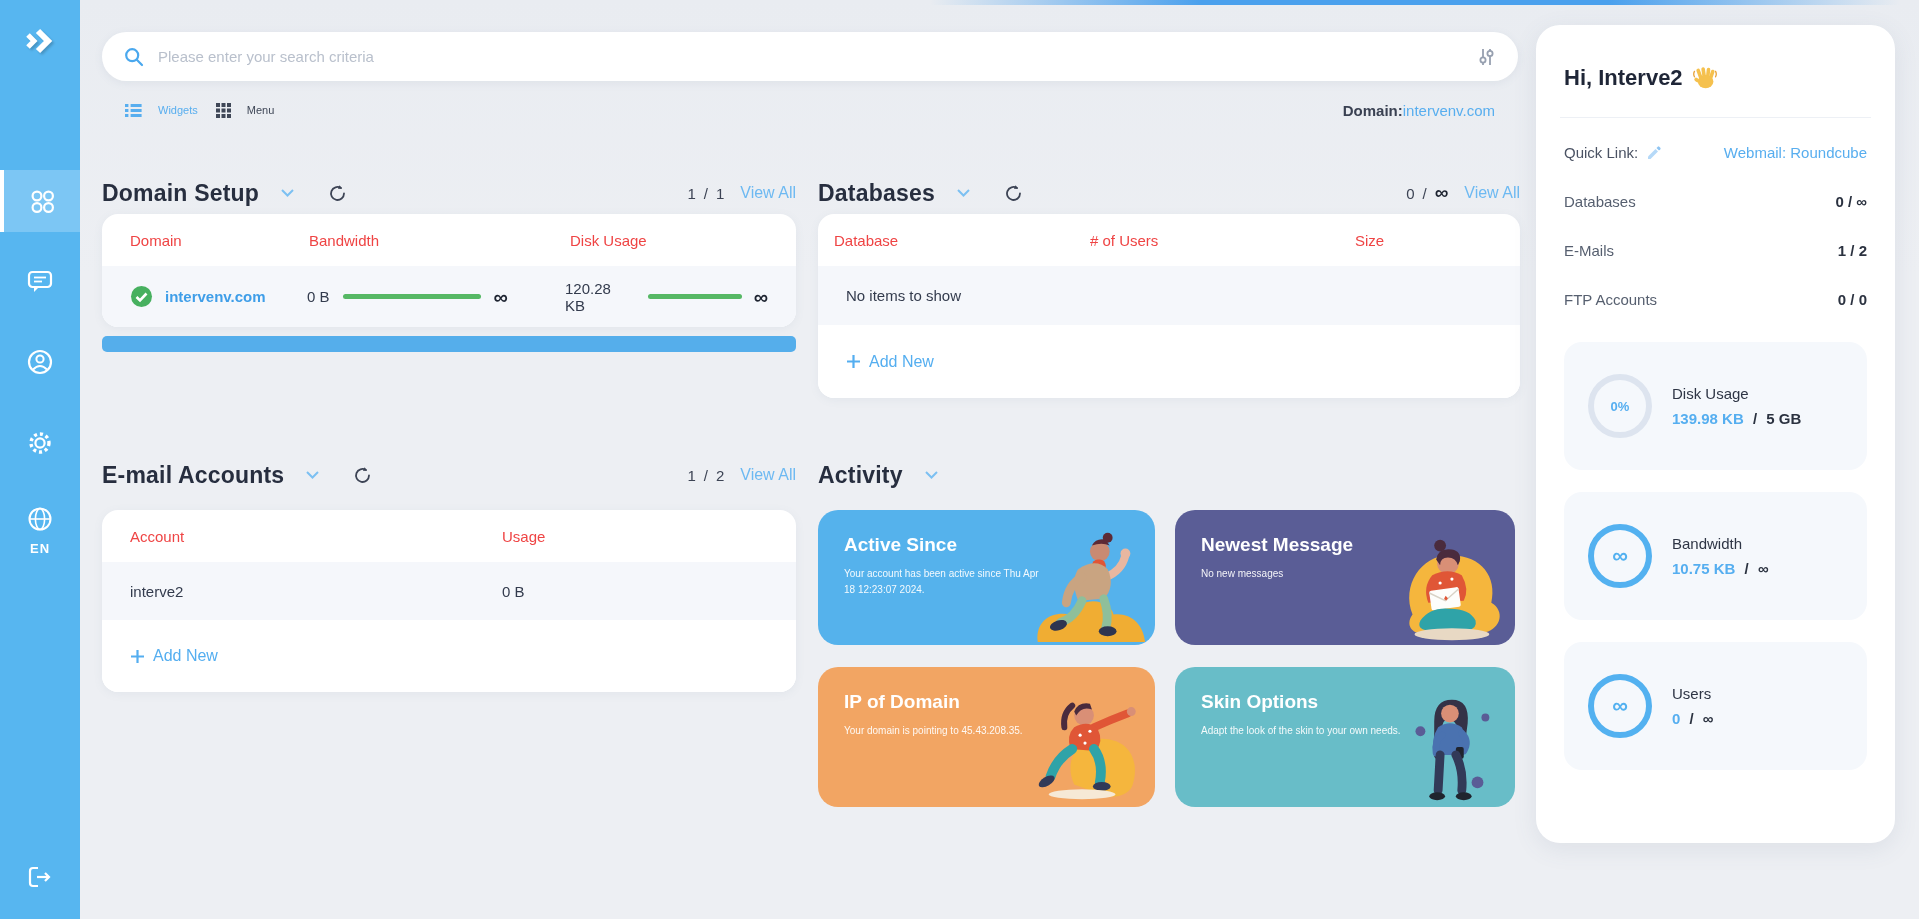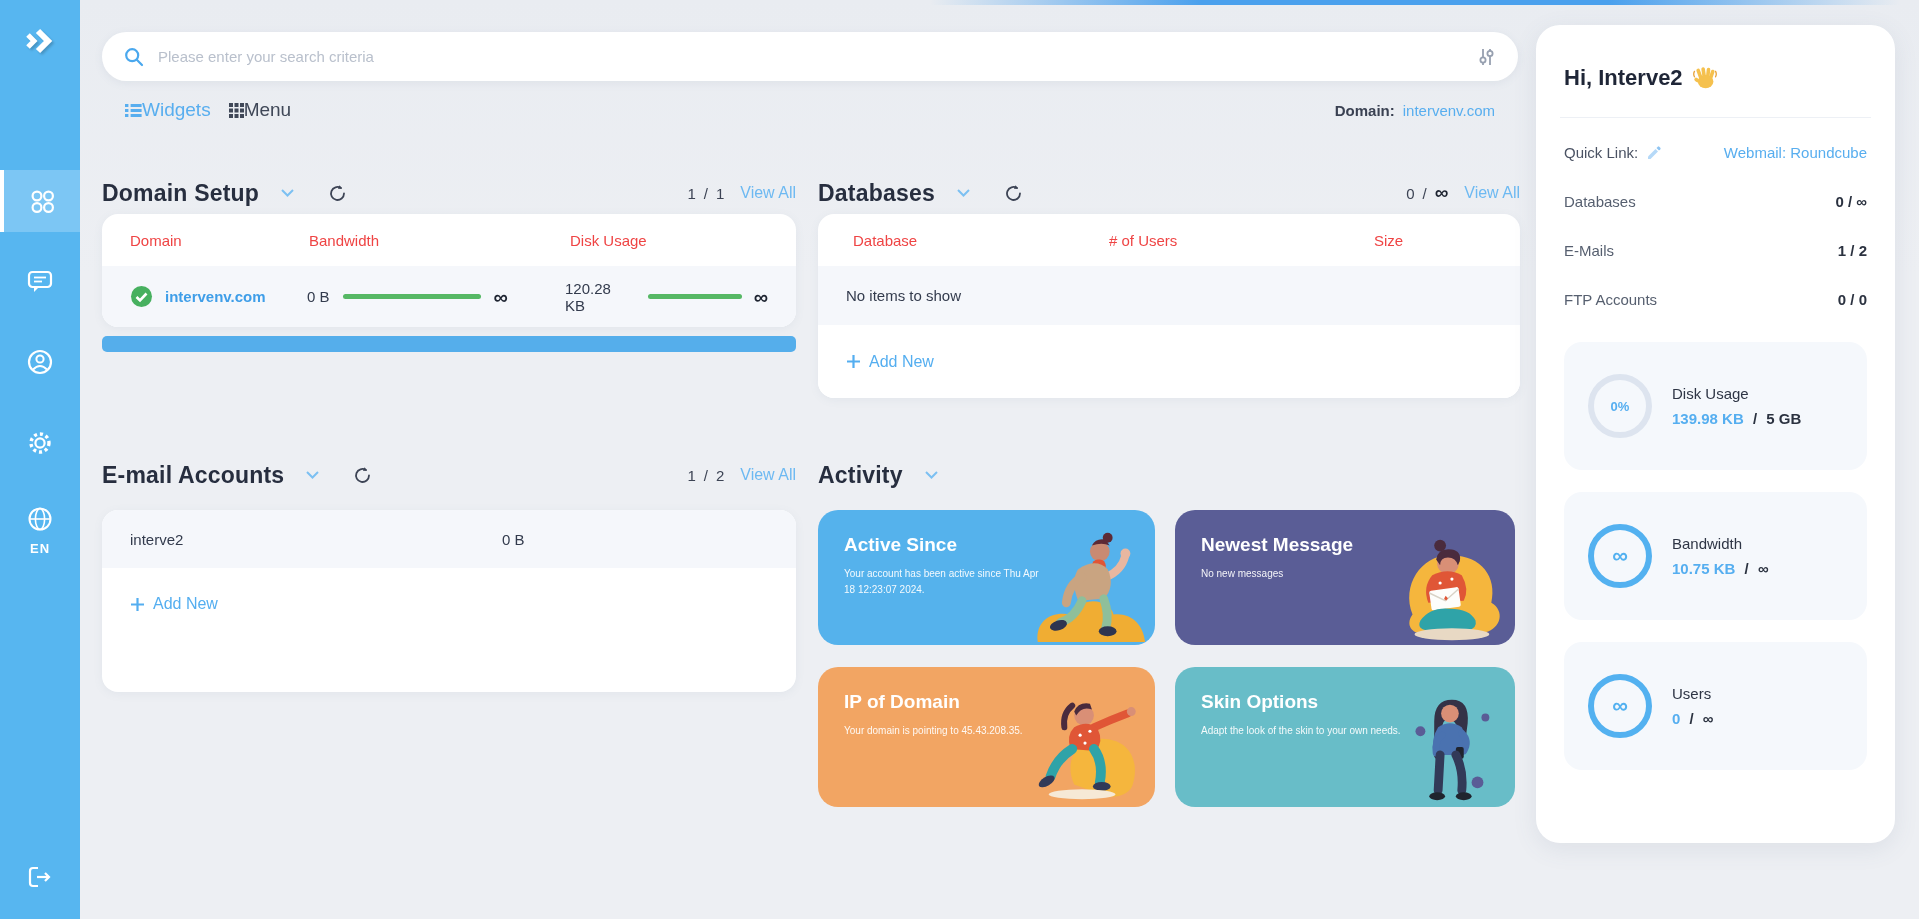--- a/index.html
+++ b/index.html
@@ -23,24 +23,24 @@
   .nav-lang .lang-label { color:#fff; font-size:13px; font-weight:bold; letter-spacing:1px; margin-top:8px; }
   
   .search-bar { position:absolute; left:102px; top:32px; width:1416px; height:49px; background:#fff; border-radius:25px;
     box-shadow:0 2px 8px rgba(108,125,155,0.10); display:flex; align-items:center; padding:0 22px; }
   .search-bar input { flex:1; border:none; outline:none; font-size:15px; color:#333b4d; margin-left:14px;
     font-family:"Liberation Sans","DejaVu Sans",sans-serif; background:transparent; }
   .search-bar input::placeholder { color:#b9c0cc; }
   .filter-btn { cursor:pointer; display:flex; align-items:center; }
   
   .tabs-row { position:absolute; left:125px; top:98px; width:1370px; height:24px; display:flex; align-items:center; }
-  .tab { display:flex; align-items:center; gap:0; font-size:19px; cursor:pointer; }
+  .tab { display:flex; align-items:center; gap:16px; font-size:11px; cursor:pointer; }
   .tab-widgets { color:#58aeef; }
   .tab-menu { color:#3f4757; margin-left:18px; }
-  .domain-bar { margin-left:auto; font-size:15px; display:flex; gap:8px; align-items:center; }
+  .domain-bar { margin-left:auto; font-size:15px; display:flex; align-items:center; }
   .domain-bar .lbl { color:#3a4152; font-weight:bold; }
   .domain-bar .val { color:#58aeef; cursor:pointer; }
   
   .sec-header { position:absolute; height:30px; display:flex; align-items:center;gap:10px; }
   .sec-title { font-size:23px; font-weight:600; color:#272e3f; letter-spacing:0.2px; }
   .sec-chevron { margin-left:12px; cursor:pointer; display:flex; }
   .sec-refresh { margin-left:24px; cursor:pointer; display:flex; }
   .sec-right { margin-left:auto; display:flex; align-items:center; gap:6px; font-size:15px; color:#3c4354; }
   .sec-right .slash { color:#3c4354; margin:0 2px; }
   .sec-right .inf { font-size:19px; font-weight:bold; color:#1d2330; }
@@ -253,21 +253,21 @@
       </svg>
     </span>
     <span class="sec-right">
       <span>0</span>
       <span class="slash">/</span>
       <span class="inf">∞</span>
       <span class="view-all">View All</span>
     </span>
   </div>
   <div class="card" style="left:818px; top:214px; width:702px; height:184px;">
-    <div class="t-head" style="height:52px; padding:0 35px;">
+    <div class="t-head" style="height:52px; padding:0 16px;">
       <div class="cell" style="width:256px;">Database</div>
       <div class="cell" style="width:265px;"># of Users</div>
       <div class="cell">Size</div>
     </div>
     <div class="t-row" style="height:59px; padding:0 28px;">
       <span>No items to show</span>
     </div>
     <div class="add-row" style="height:73px; padding:0 28px;">
       <span class="add-btn">
         <svg width="15" height="15" viewBox="0 0 15 15">
@@ -293,20 +293,24 @@
       </svg>
     </span>
     <span class="sec-right">
       <span>1</span>
       <span class="slash">/</span>
       <span>2</span>
       <span class="view-all">View All</span>
     </span>
   </div>
   <div class="card" style="left:102px; top:510px; width:694px; height:182px;">
+    <div class="t-head" style="height:52px; padding:0 28px;">
+      <div class="cell" style="width:372px;">Account</div>
+      <div class="cell">Usage</div>
+    </div>
     <div class="t-row" style="height:58px; padding:0 28px;">
       <div class="cell" style="width:372px;">interve2</div>
       <div class="cell">0 B</div>
     </div>
     <div class="add-row" style="height:72px; padding:0 28px;">
       <span class="add-btn">
         <svg width="15" height="15" viewBox="0 0 15 15">
           <line x1="7.5" y1="1" x2="7.5" y2="14" stroke="#54aef0" stroke-width="2.2"></line>
           <line x1="1" y1="7.5" x2="14" y2="7.5" stroke="#54aef0" stroke-width="2.2"></line>
         </svg>

